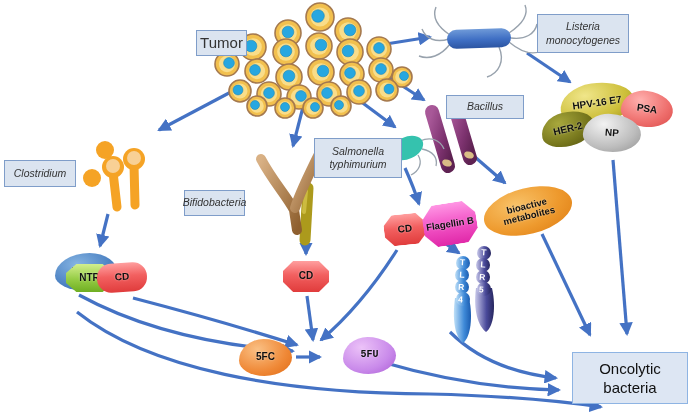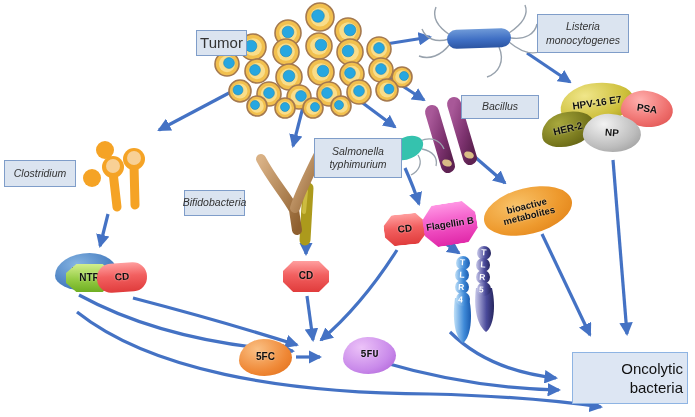--- a/index.html
+++ b/index.html
@@ -1,21 +1,21 @@
 <!DOCTYPE html>
 <html><head>
 <meta charset="utf-8">
 <style>
   html,body{margin:0;padding:0;background:#fff;}
   #stage{position:relative;width:695px;height:417px;background:#fff;overflow:hidden;
          font-family:"Liberation Sans",sans-serif;}
   svg{position:absolute;left:0;top:0;}
   .lbl{position:absolute;background:#dbe4f0;border:1px solid #7f9dc9;color:#333;
        font-style:italic;font-size:10.5px;line-height:1.25;display:flex;align-items:center;
-       justify-content:center;text-align:center;box-sizing:border-box;padding:2px 4px;}
+       justify-content:center;text-align:center;box-sizing:border-box;padding:2px 20px;}
   .lbl.plain{font-style:normal;}
   .blob{position:absolute;display:flex;align-items:center;justify-content:center;
         text-align:center;font-weight:bold;color:#101010;font-size:10px;line-height:1.05;
         text-shadow:0 0 2px rgba(255,255,255,.55);box-sizing:border-box;}
   .bean{border-radius:46% 54% 52% 48% / 58% 50% 50% 42%;}
   .oct{clip-path:polygon(22% 0,78% 0,100% 32%,100% 68%,78% 100%,22% 100%,0 68%,0 32%);}
   .pill{border-radius:14px;}
   .hpv{left:560px;top:83px;width:74px;height:40px;transform:rotate(-8deg);
        background:radial-gradient(ellipse at 35% 28%,#f0e68a,#cdbf3a 60%,#9a8d18);}
   .psa{left:621px;top:91px;width:52px;height:36px;transform:rotate(8deg);
@@ -38,24 +38,24 @@
        background:linear-gradient(180deg,#d2ee8e,#95cc44 55%,#6fae22);}
   .fc{left:239px;top:339px;width:53px;height:37px;
       background:radial-gradient(ellipse at 35% 28%,#fac084,#ef8836 60%,#df6a14);}
   .fu{left:343px;top:337px;width:53px;height:37px;
       background:radial-gradient(ellipse at 35% 28%,#ecc2f8,#c98aea 60%,#a95ad4);font-family:Liberation Mono, monospace;}
   .tlr-text{position:absolute;writing-mode:vertical-lr;text-orientation:upright;
        font-weight:bold;color:#fff;font-size:8.5px;letter-spacing:2.5px;line-height:1;}
   .tlr4{left:457px;top:257px;transform:rotate(3deg);}
   .tlr5{left:478px;top:247px;transform:rotate(4deg);}
   .onco{left:572px;top:352px;width:116px;height:52px;background:#dde6f3;
-        border:1.5px solid #8eb4e3;font-style:normal;font-size:15px;color:#111;line-height:1.3;text-align:right;}
+        border:1.5px solid #8eb4e3;font-style:normal;font-size:15px;color:#111;line-height:1.3;}
   .l-tumor{left:196px;top:30px;width:51px;height:26px;font-size:15px;}
   .l-list{left:537px;top:14px;width:92px;height:39px;}
-  .l-bac{left:461px;top:95px;width:78px;height:24px;}
+  .l-bac{left:446px;top:95px;width:78px;height:24px;}
   .l-salm{left:314px;top:138px;width:88px;height:40px;}
   .l-bif{left:184px;top:190px;width:61px;height:26px;}
   .l-clo{left:4px;top:160px;width:72px;height:27px;text-align:center;}
 </style>
 </head>
 <body>
 
 <div id="stage">
 
   <svg width="695" height="417" viewBox="0 0 695 417">

